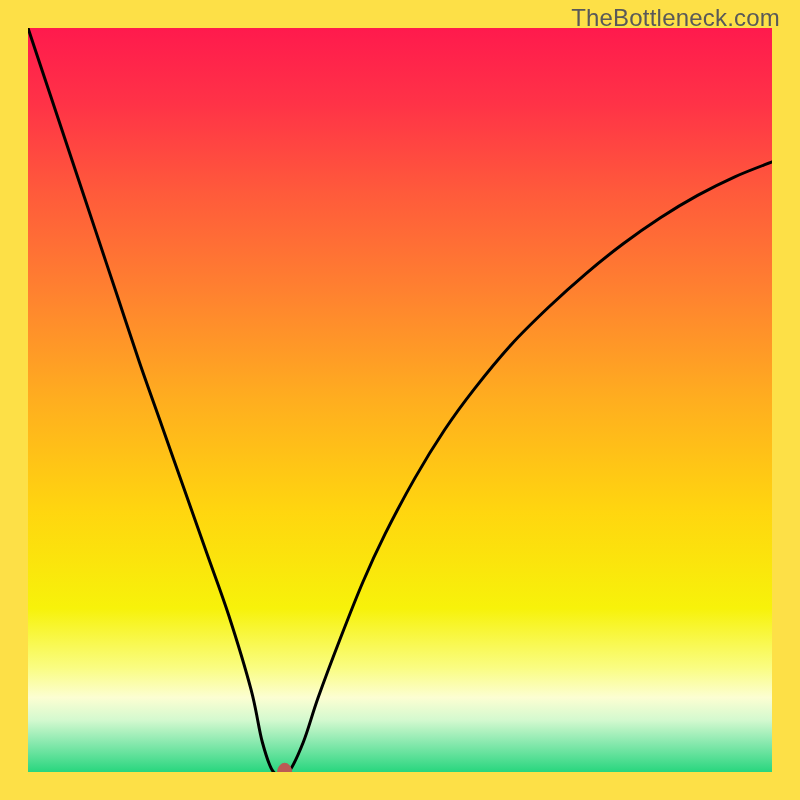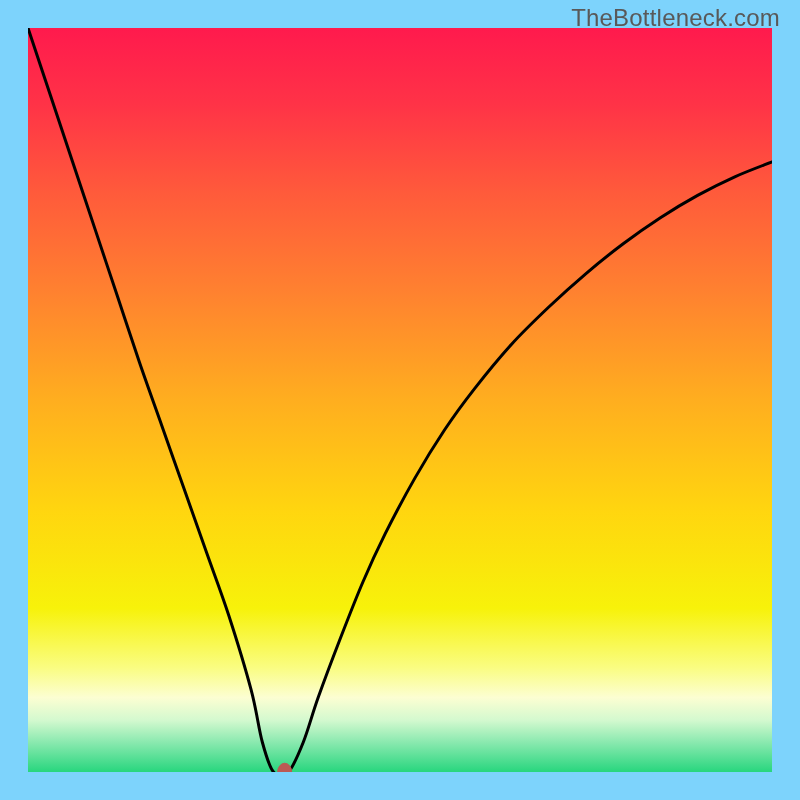--- a/index.html
+++ b/index.html
@@ -8,21 +8,21 @@
     width: 800px;
     height: 800px;
     background: #000;
     font-family: Arial, Helvetica, sans-serif;
     overflow: hidden;
   }
   .outer {
     position: relative;
     width: 800px;
     height: 800px;
-    background: #7dd3fc;
+    background: #fde047;
   }
   .watermark {
     position: absolute;
     top: 4px;
     right: 20px;
     color: #595959;
     font-size: 24px;
     font-weight: 500;
     letter-spacing: 0.2px;
     z-index: 10;

